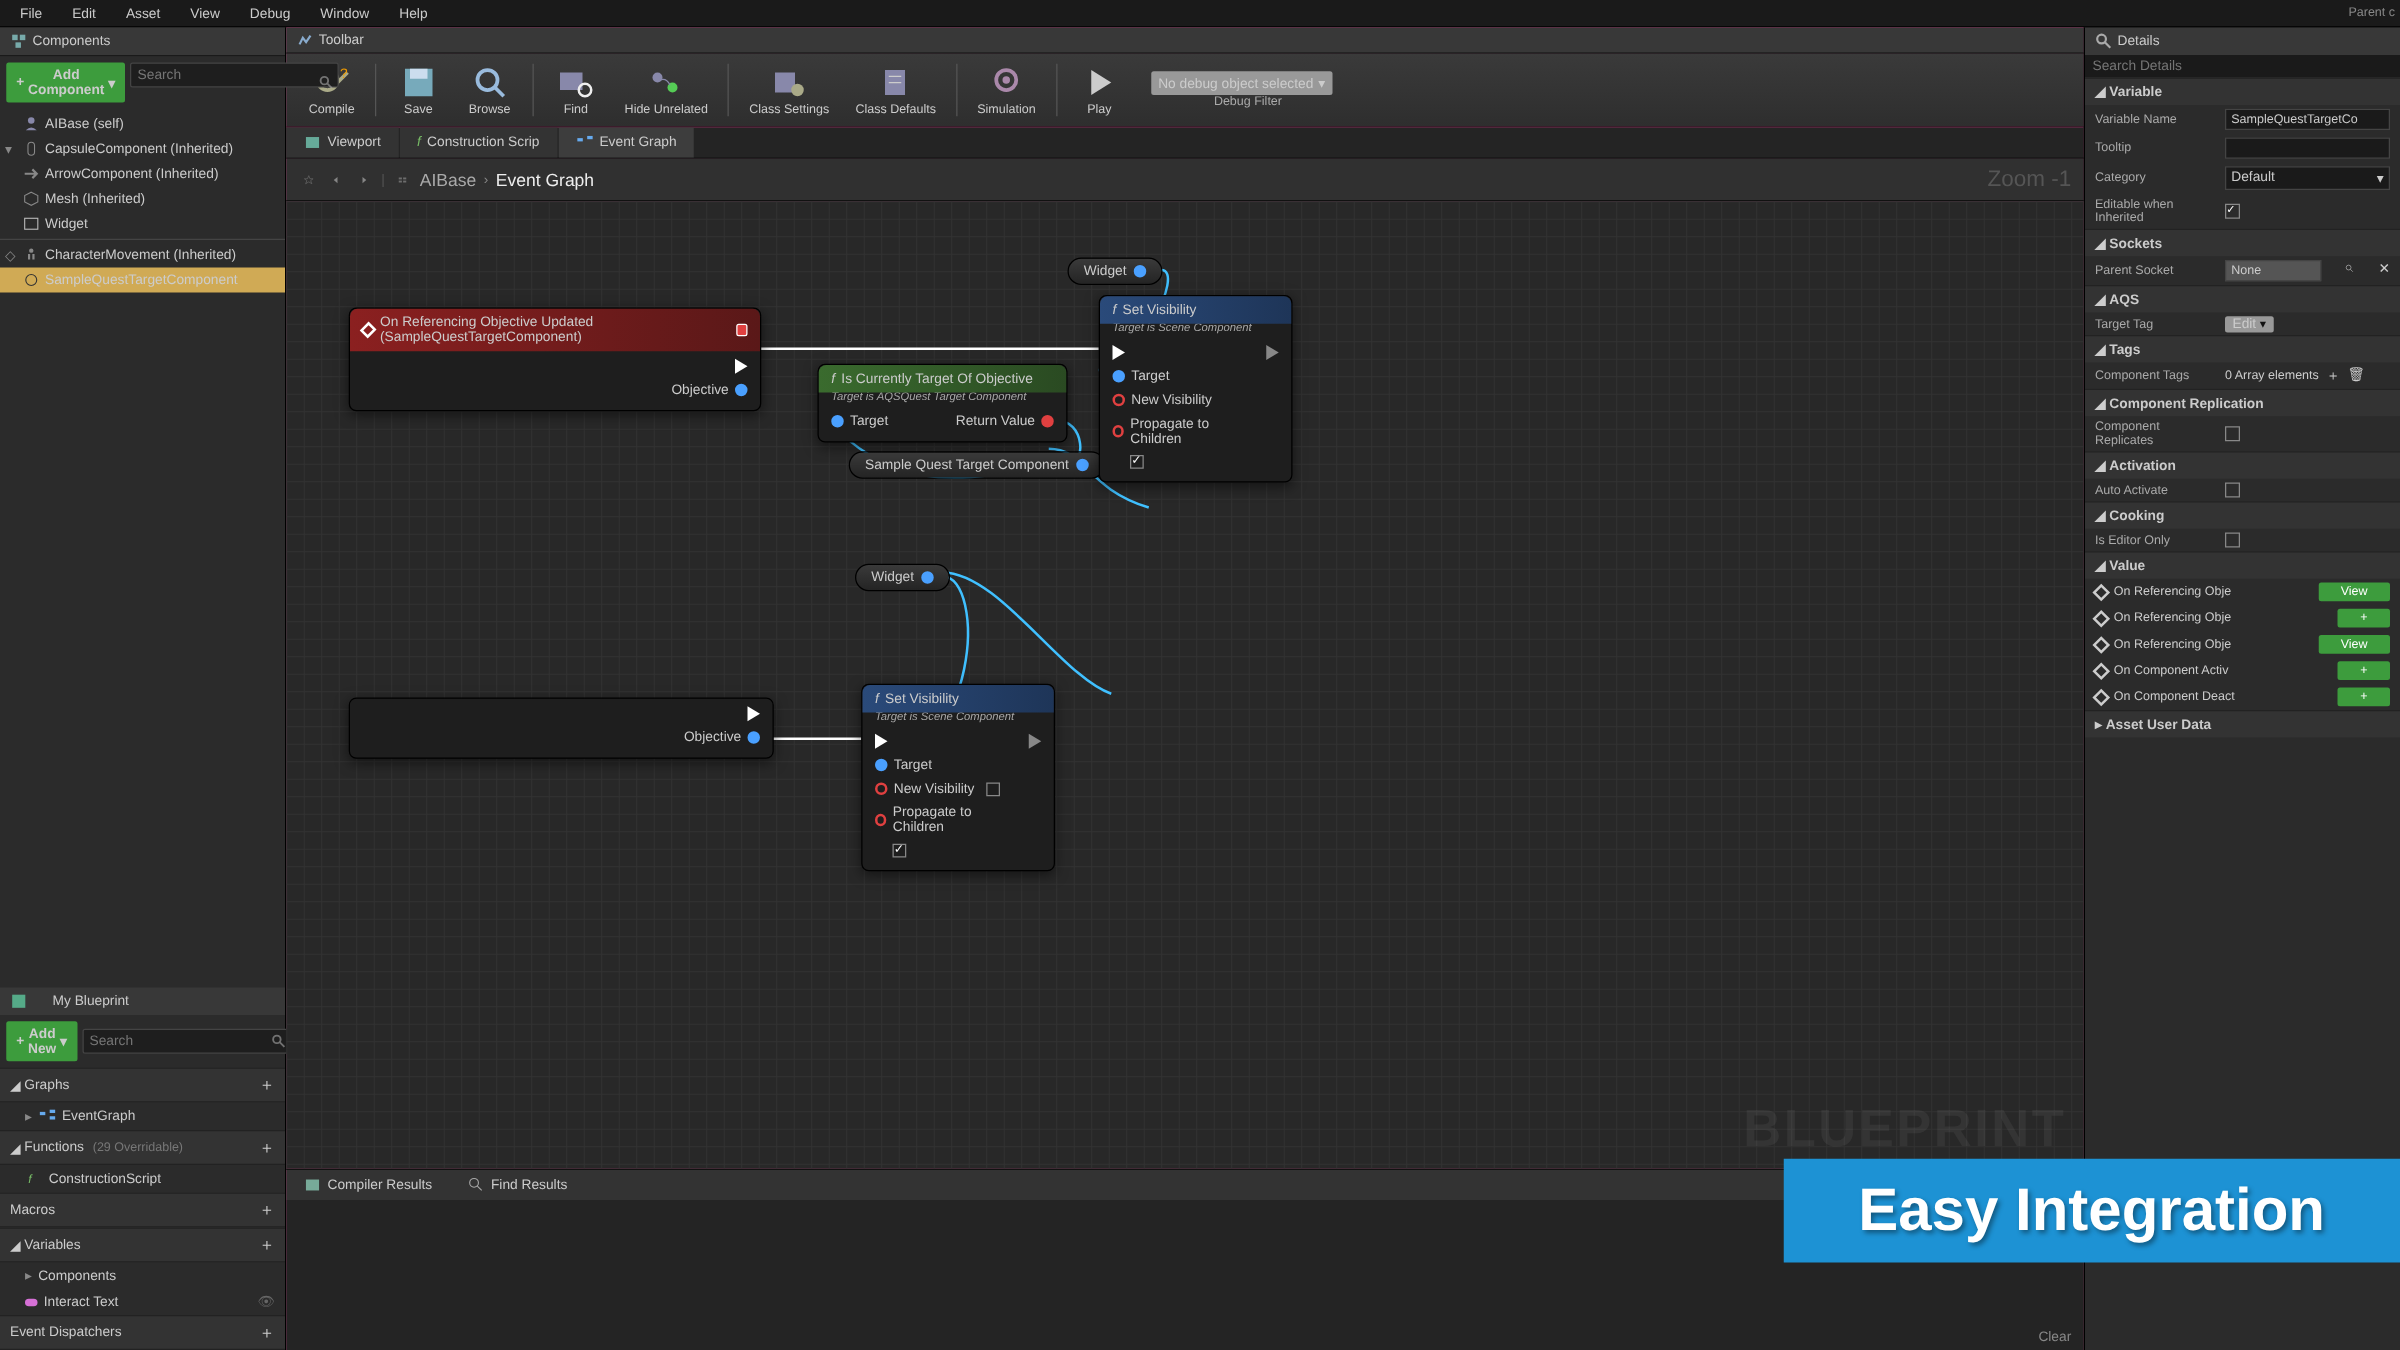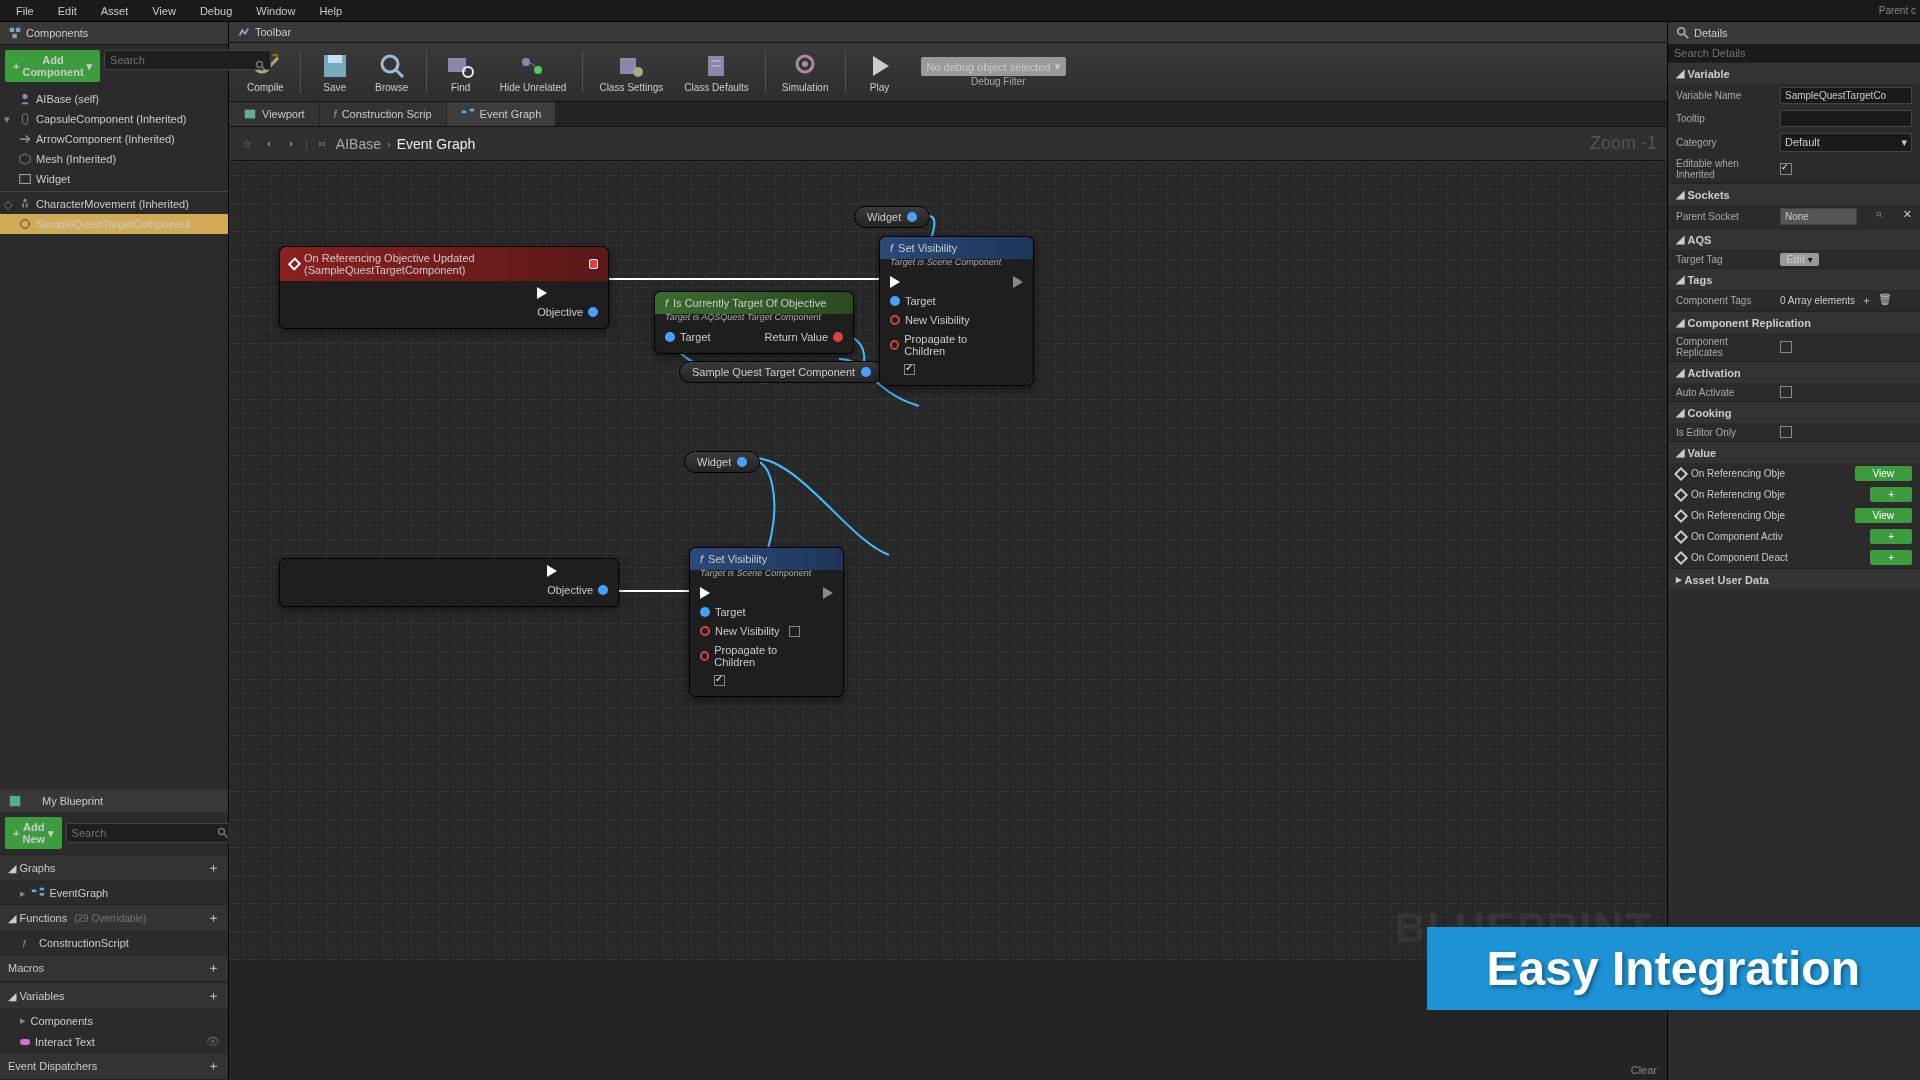--- a/index.html
+++ b/index.html
@@ -56,21 +56,21 @@
 .bp-watermark{position:absolute;right:14px;bottom:8px;font-size:42px;font-weight:800;color:rgba(255,255,255,.06);letter-spacing:2px;}
 .node{position:absolute;background:#1e1e1e;border:1px solid #000;border-radius:6px;box-shadow:0 3px 10px rgba(0,0,0,.5);}
 .node-hdr{padding:5px 10px;border-radius:6px 6px 0 0;display:flex;align-items:center;gap:5px;font-size:11px;position:relative;}
 .node-hdr.event{background:linear-gradient(90deg,#8b2020,#5a1818);}
 .node-hdr.func-g{background:linear-gradient(90deg,#3a6b2e,#2a4a22);}
 .node-hdr.func-b{background:linear-gradient(90deg,#2a4a7a,#1e3558);}
 .node-sub{font-size:9px;font-style:italic;color:#a8a8a8;padding:0 10px 3px;margin-top:-2px;}
 .node-body{padding:6px 10px 10px;display:flex;justify-content:space-between;gap:15px;}
 .node-col{display:flex;flex-direction:column;gap:7px;}
 .pin-row{display:flex;align-items:center;gap:5px;font-size:10px;}
-.pin-row.right{justify-content:flex-start;}
+.pin-row.right{justify-content:flex-end;}
 .pin-exec{width:0;height:0;border-style:solid;border-width:6px 0 6px 10px;border-color:transparent transparent transparent #fff;}
 .pin-exec.hollow{border-color:transparent transparent transparent #888;}
 .pin-circle{width:10px;height:10px;border-radius:50%;border:2px solid;}
 .pin-circle.blue{border-color:#4aa0ff;background:#4aa0ff;}
 .pin-circle.red{border-color:#e04040;background:transparent;}
 .pin-circle.red.filled{background:#e04040;}
 .chk{width:11px;height:11px;border:1px solid #888;display:inline-block;position:relative;}
 .chk.checked::after{content:'✓';position:absolute;top:-3px;left:0;font-size:10px;color:#fff;}
 .pill{position:absolute;background:linear-gradient(#3a3a3a,#242424);border:1px solid #000;border-radius:14px;padding:4px 12px;display:flex;align-items:center;gap:6px;font-size:10px;}
 .pill .pin-circle{width:10px;height:10px;}
@@ -565,20 +565,35 @@
           </div>
           <div class="node-col">
               <div class="pin-row right">
                 <div class="pin-exec hollow"></div>
               </div>
             </div>
         </div>
       </div>
       <div class="bp-watermark">BLUEPRINT</div>
     </div>
+    <div class="bottom-tabs">
+      <div class="btab">
+          <svg class="mini" viewBox="0 0 16 16">
+            <rect x="2" y="3" width="12" height="10" fill="#7a9"></rect>
+          </svg>
+          <span>Compiler Results</span>
+        </div>
+      <div class="btab">
+          <svg class="mini" viewBox="0 0 16 16">
+            <circle cx="6" cy="6" r="4" fill="none" stroke="#aaa"></circle>
+            <line x1="9" y1="9" x2="13" y2="13" stroke="#aaa"></line>
+          </svg>
+          <span>Find Results</span>
+        </div>
+    </div>
     <div class="output-area">
       <div class="clear-btn">Clear</div>
     </div>
   </div>
 
   <div class="right-panel">
     <div class="details-hdr">
         <svg class="mini" viewBox="0 0 16 16">
           <circle cx="6" cy="6" r="4" fill="none" stroke="#aaa" stroke-width="2"></circle>
           <line x1="9" y1="9" x2="14" y2="14" stroke="#aaa" stroke-width="2"></line>

